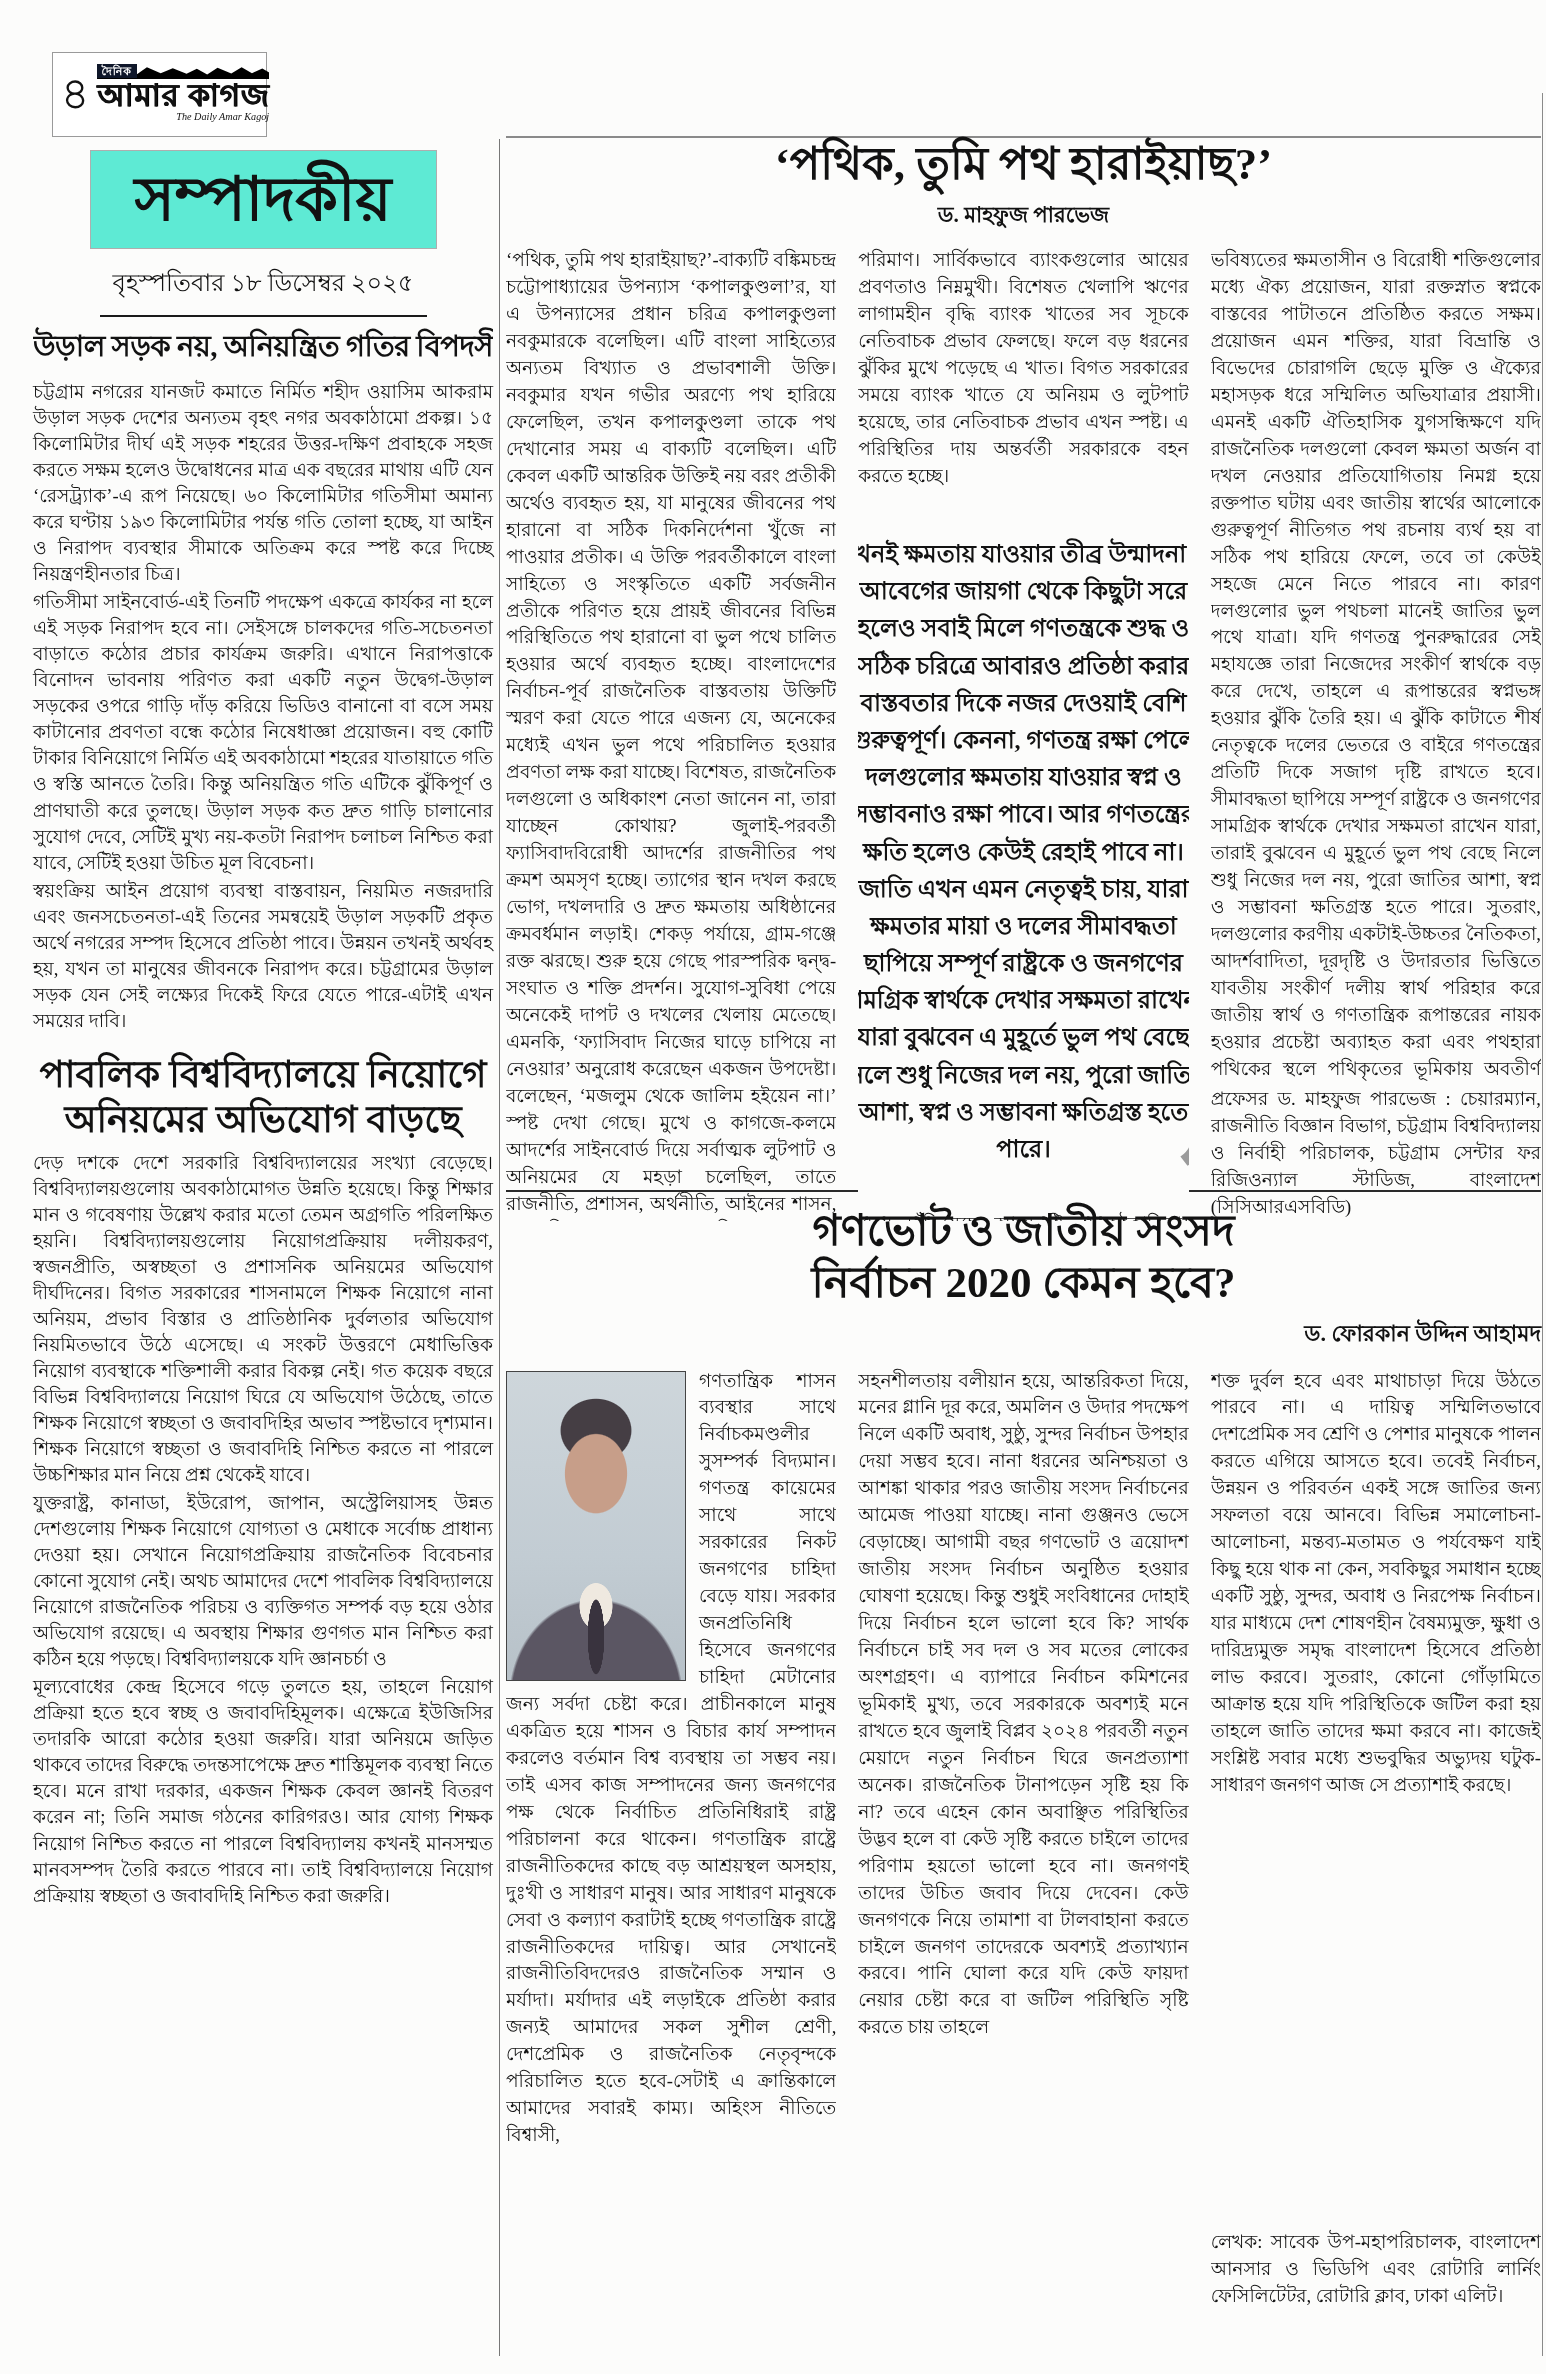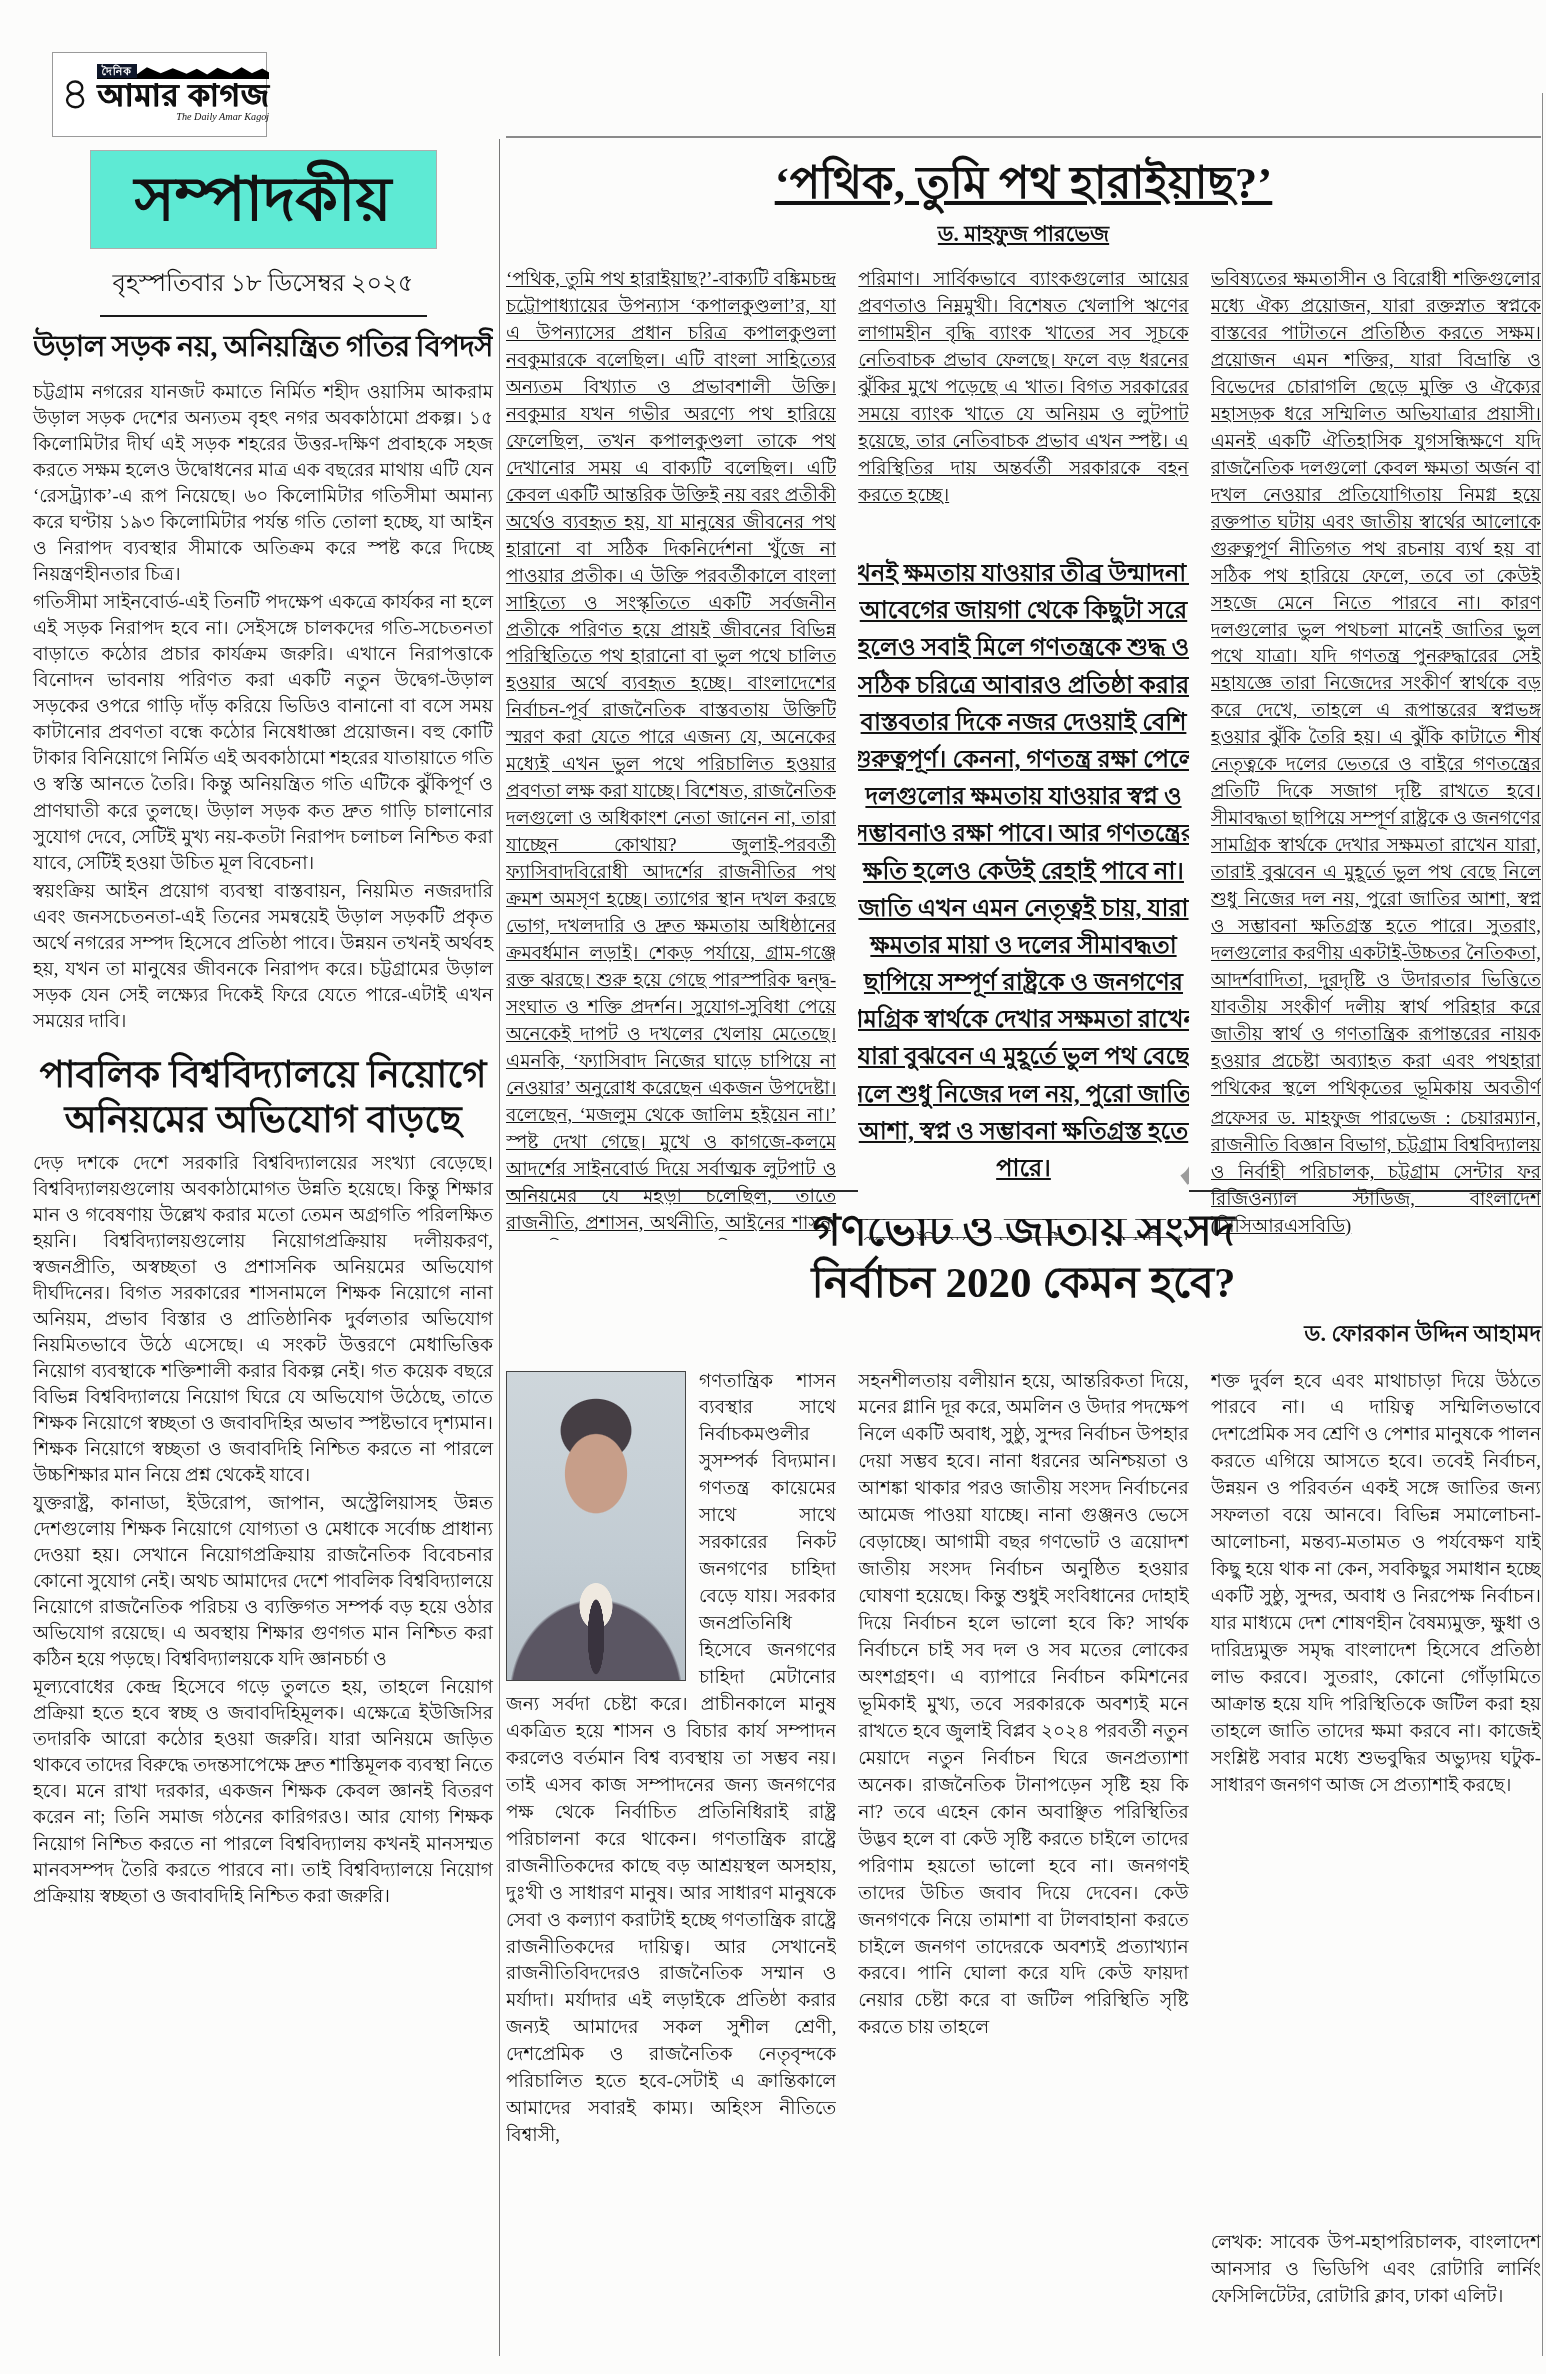--- a/index.html
+++ b/index.html
@@ -30,21 +30,21 @@
                 padding:14px 0 13px;font-size:61px;font-weight:bold;line-height:1.15;}
   .ed-date{text-align:center;font-size:24px;margin-top:15px;}
   .left-hr{border:none;border-top:2.3px solid #1a1a1a;width:327px;margin:11px auto 5.6px;}
   .ed1-headline{font-size:29px;font-weight:bold;text-align:center;white-space:nowrap;overflow:hidden;
                 letter-spacing:-0.5px;margin-top:1.9px;}
   .ed-body{font-size:18.6px;line-height:1.4;text-align:justify;margin-top:7.4px;}
   .ed-body p{margin:0 0 1.9px 0;text-indent:0;}
   .ed2-headline{font-size:37px;font-weight:bold;text-align:center;line-height:1.22;margin-top:18.6px;}
 
   
-  .art-a{position:absolute;left:506px;top:158px;width:1035px;text-decoration:underline;}
+  .art-a{position:absolute;left:506px;top:139px;width:1035px;}
   .art-a-headline{text-align:center;font-size:45px;font-weight:bold;line-height:1.15;}
   .art-a-byline{text-align:center;font-size:21.3px;font-weight:bold;margin-top:7.4px;}
   .cols{display:flex;gap:22px;margin-top:13px;text-align:justify;font-size:18.6px;line-height:1.45;}
   .art-a .cols{height:974px;overflow:hidden;}
   .cols .ncol{flex:1 1 0;overflow:hidden;}
   .colflex{display:flex;flex-direction:column;}
   .colflex .grow{flex:1 1 auto;overflow:hidden;}
   .bio{flex:0 0 auto;padding-top:3.7px;}
 
   

